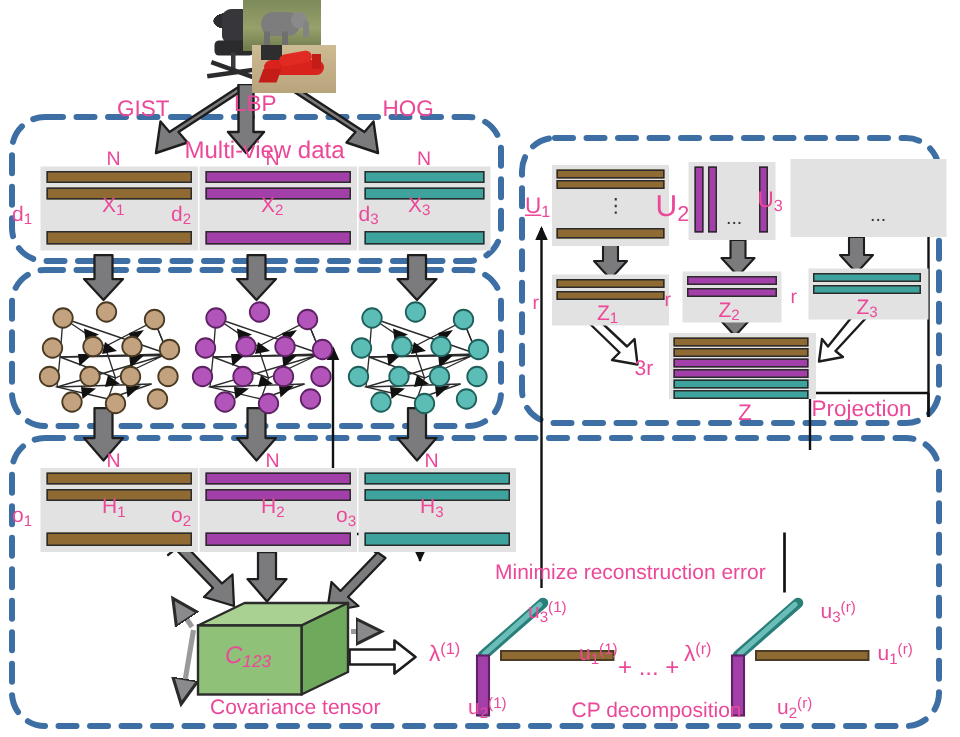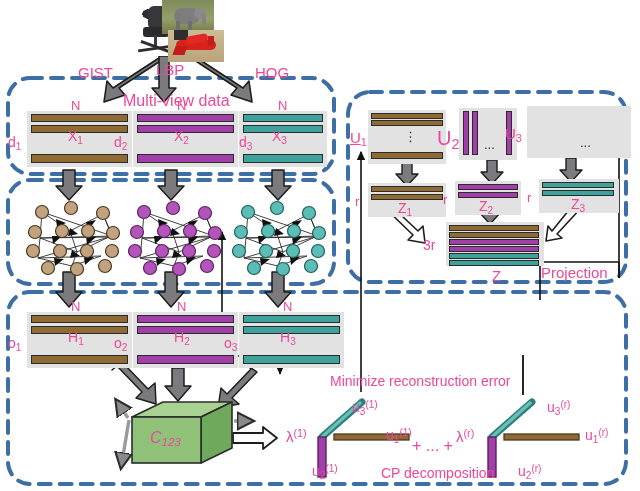--- a/index.html
+++ b/index.html
@@ -325,20 +325,21 @@
     <div style="position:absolute;left:40px;top:6px;width:6px;height:10px;background:#c41c16;"></div>
   </div>
 
   <div class="lbl" style="left:78px;top:65px;font-size:15px;">GIST</div>
   <div class="lbl" style="left:156px;top:62px;font-size:15px;">LBP</div>
   <div class="lbl" style="left:255px;top:65px;font-size:15px;">HOG</div>
 
   <div class="lbl" style="left:123px;top:93px;font-size:16px;">Multi-view data</div>
 
 
+  <div class="lbl" style="left:140px;top:464px;font-size:14px;">Covariance tensor</div>
 
   <div class="lbl" style="left:150px;top:430px;font-size:16px;font-style:italic;">
     <span>C</span><span class="sub">123</span>
   </div>
 
   <div class="lbl" style="left:330px;top:374px;font-size:14px;">Minimize reconstruction error</div>
 
   <div class="lbl" style="left:381px;top:466px;font-size:14px;">CP decomposition</div>
 
   <div class="lbl" style="left:541px;top:265px;font-size:15px;">Projection</div>

